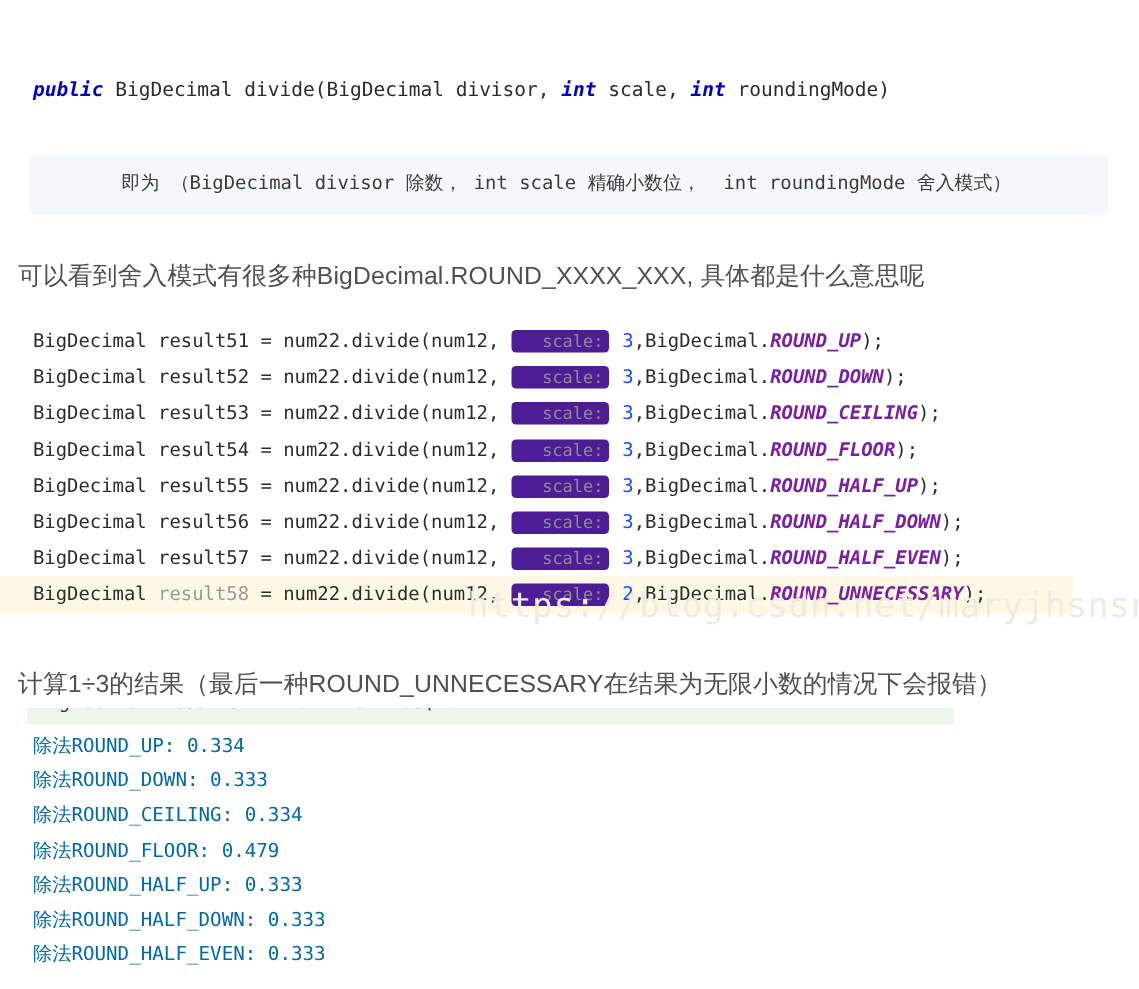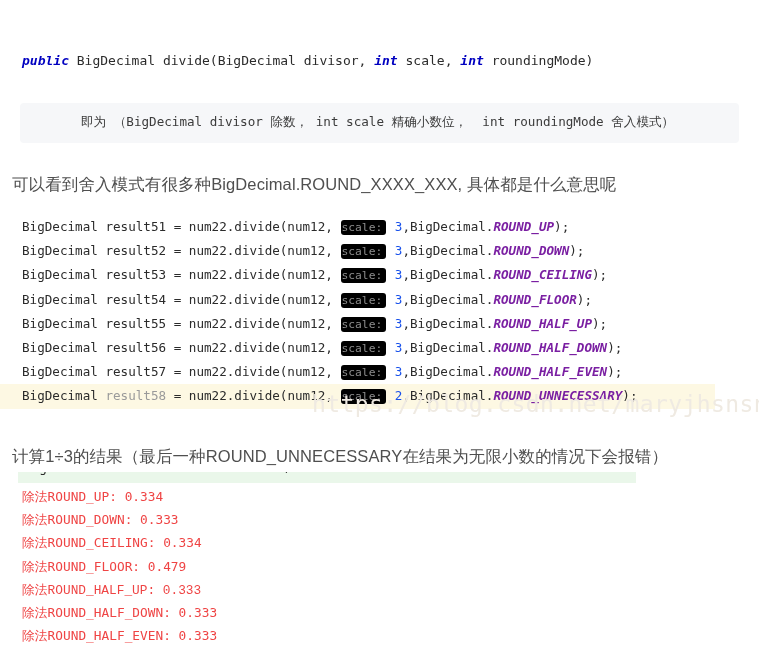--- a/index.html
+++ b/index.html
@@ -82,25 +82,25 @@
     color: #2b2b2b;
     white-space: pre;
     padding-left: 22px;
   }
   .code-line.highlighted {
     background: #fdf8e3;
     width: 693px;
   }
   .code-line .dim { color: #9a9a9a; }
   .hint {
-    background: #000000;
+    background: #4c1d95;
     color: #8d8d8d;
     font-size: 11.3px;
     border-radius: 3px;
-    padding: 1px 4px 1px 0;
+    padding: 1px 4px 1px 20px;
     margin: 0 1px;
   }
   .num { color: #1750eb; }
   .const {
     color: #7a1fa2;
     font-weight: bold;
     font-style: italic;
   }
   .semi { color: #2b2b2b; }
 
@@ -140,21 +140,21 @@
     font-family: "DejaVu Sans Mono", "Liberation Mono", monospace;
     font-size: 12.6px;
     color: #2b2b2b;
     white-space: pre;
   }
   .out-line {
     position: absolute;
     left: 22px;
     font-family: "DejaVu Sans Mono", "Liberation Mono", monospace;
     font-size: 12.8px;
-    color: #ef4444;
+    color: #0369a1;
     white-space: pre;
   }
 </style>
 </head>
 <body>
 
 <div class="page">
 
 
   <div class="sig-line"><span class="kw">public</span><span> BigDecimal divide(BigDecimal divisor, </span><span class="kw">int</span><span> scale, </span><span class="kw">int</span><span> roundingMode)</span></div>
@@ -181,18 +181,18 @@
   <div class="prose" id="heading-3">计算1÷3的结果（最后一种ROUND_UNNECESSARY在结果为无限小数的情况下会报错）</div>
 
   <div id="console-output">
     <div id="clipped-line">
       <div class="clip-text">BigDecimal result51 = num22.divide(num12</div>
     </div>
   <div class="out-line" style="top: 17px;">除法ROUND_UP: 0.334</div>
       <div class="out-line" style="top: 40.2px;">除法ROUND_DOWN: 0.333</div>
       <div class="out-line" style="top: 63.4px;">除法ROUND_CEILING: 0.334</div>
       <div class="out-line" style="top: 86.6px;">除法ROUND_FLOOR: 0.479</div>
-      <div class="out-line" style="top: 109.8px; font-family: Liberation Mono, monospace;">除法ROUND_HALF_UP: 0.333</div>
+      <div class="out-line" style="top: 109.8px;">除法ROUND_HALF_UP: 0.333</div>
       <div class="out-line" style="top: 133px;">除法ROUND_HALF_DOWN: 0.333</div>
       <div class="out-line" style="top: 156.2px;">除法ROUND_HALF_EVEN: 0.333</div>
     </div>
 
 </div>
 
 </body></html>

